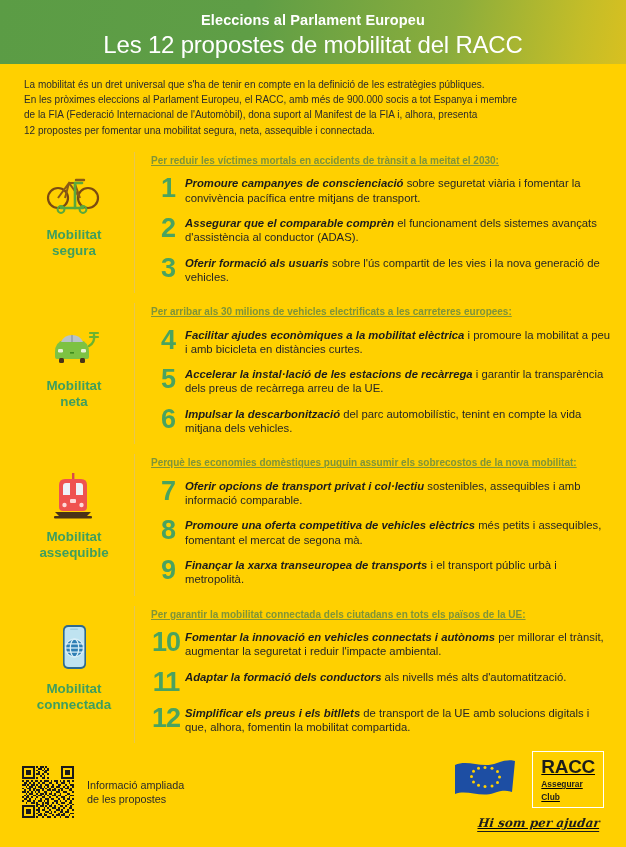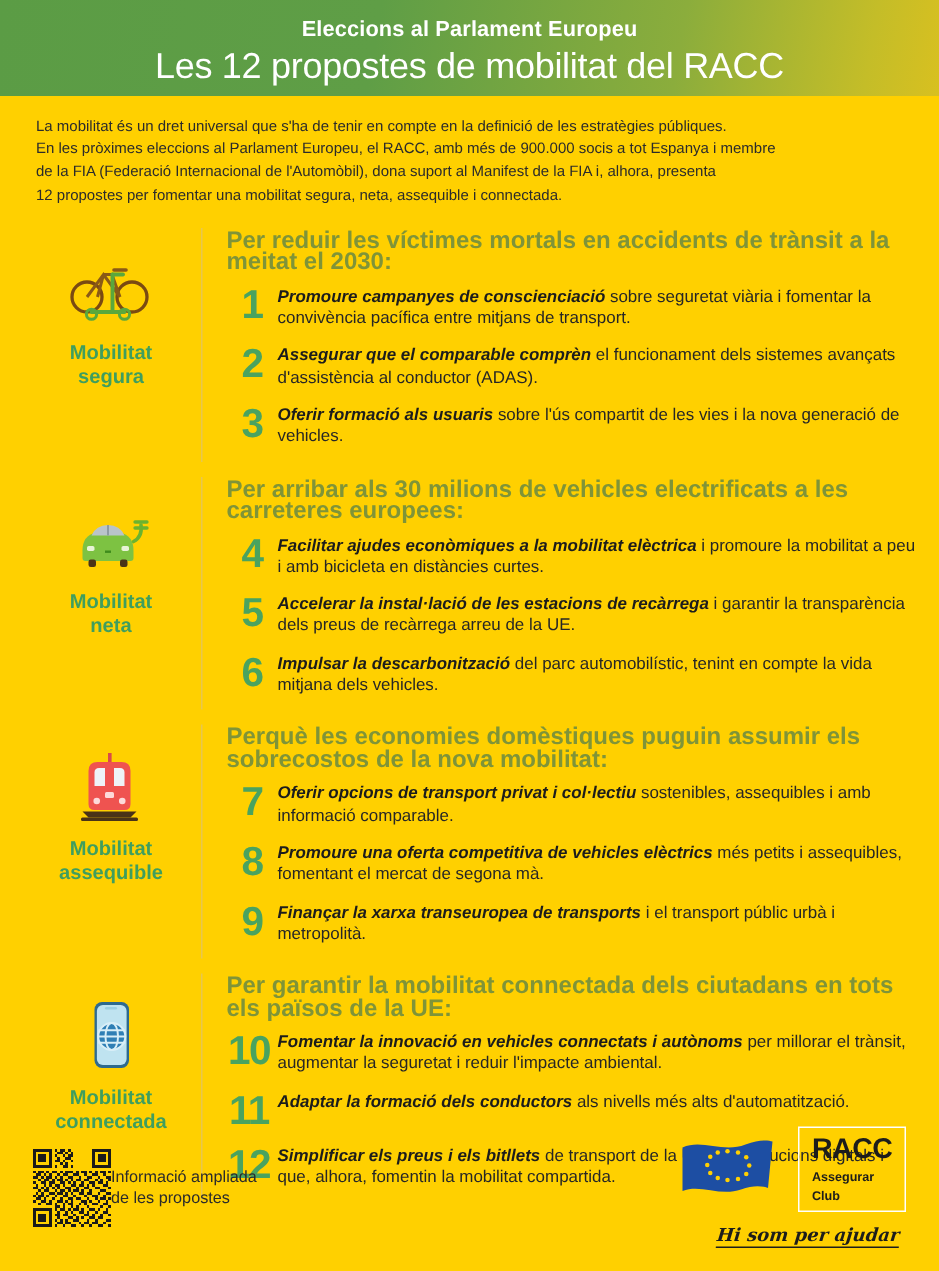--- a/index.html
+++ b/index.html
@@ -56,23 +56,24 @@
   }
   .sec-right {
     flex:1;
     border-left:1.5px solid #e8c64e;
     padding-left:16px;
     padding-top:2px;
   }
   .sec-heading {
     color:#7f9438;
     font-weight:bold;
-    font-size:16px;
+    font-size:10px;
     line-height:14.5px;
     margin-bottom:6px;
+    text-decoration:underline;
   }
   .prop {
     display:flex;
     align-items:flex-start;
     margin-bottom:9px;
   }
   .prop-num {
     flex:0 0 34px;
     text-align:center;
     font-size:27px;
@@ -94,26 +95,26 @@
   
   .footer {
     position:absolute;
     left:0; right:0; bottom:0;
     height:105px;
     display:flex;
     align-items:center;
     justify-content:space-between;
     padding:0 22px 6px 22px;
   }
-  .footer-left { display:flex; align-items:center; }
+  .footer-left { display:flex; align-items:center; gap:13px; }
   .qr { width:52px; height:52px; }
   .qr-caption {
     font-size:10.8px; line-height:14px; color:#2b2b2b;
   }
-  .footer-right { display:flex; flex-direction:column; align-items:flex-end; }
+  .footer-right { display:flex; flex-direction:column; align-items:flex-end;text-decoration:underline; }
   .logos { display:flex; align-items:center; gap:14px; }
   .racc-box {
     border:1.6px solid #ffffff;
     padding:5px 8px 5px 8px;
     line-height:1;
   }
   .racc-main { font-size:19px; font-weight:bold; color:#1d1d1b; letter-spacing:-.3px; }
   .racc-sub { font-size:8.4px; font-weight:bold; color:#1d1d1b; line-height:10px; margin-top:3px; }
   .tagline {
     margin-top:8px; margin-right:4px;

